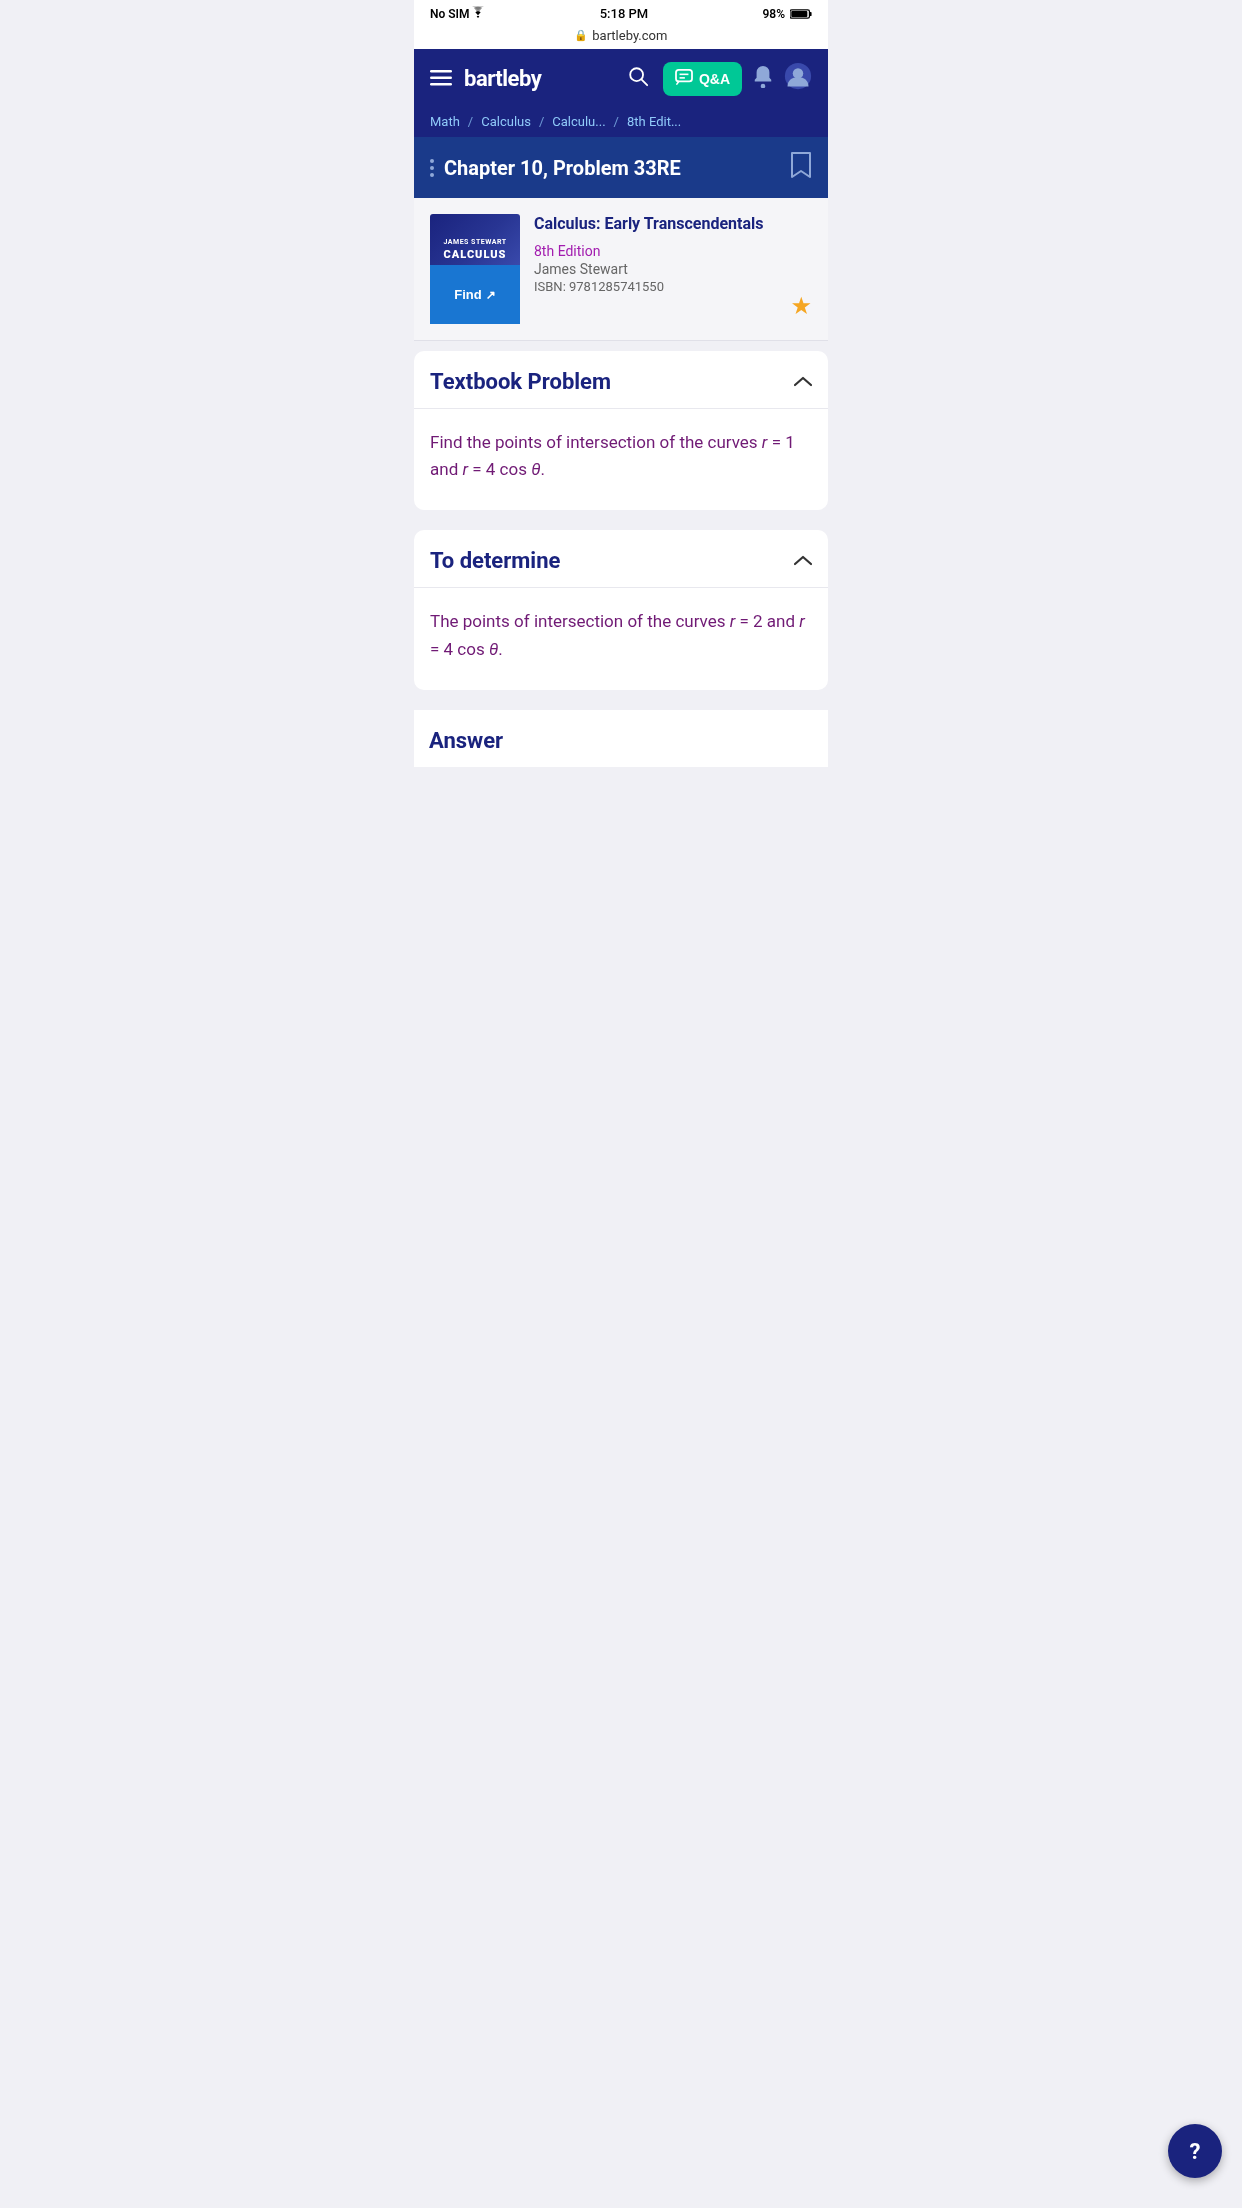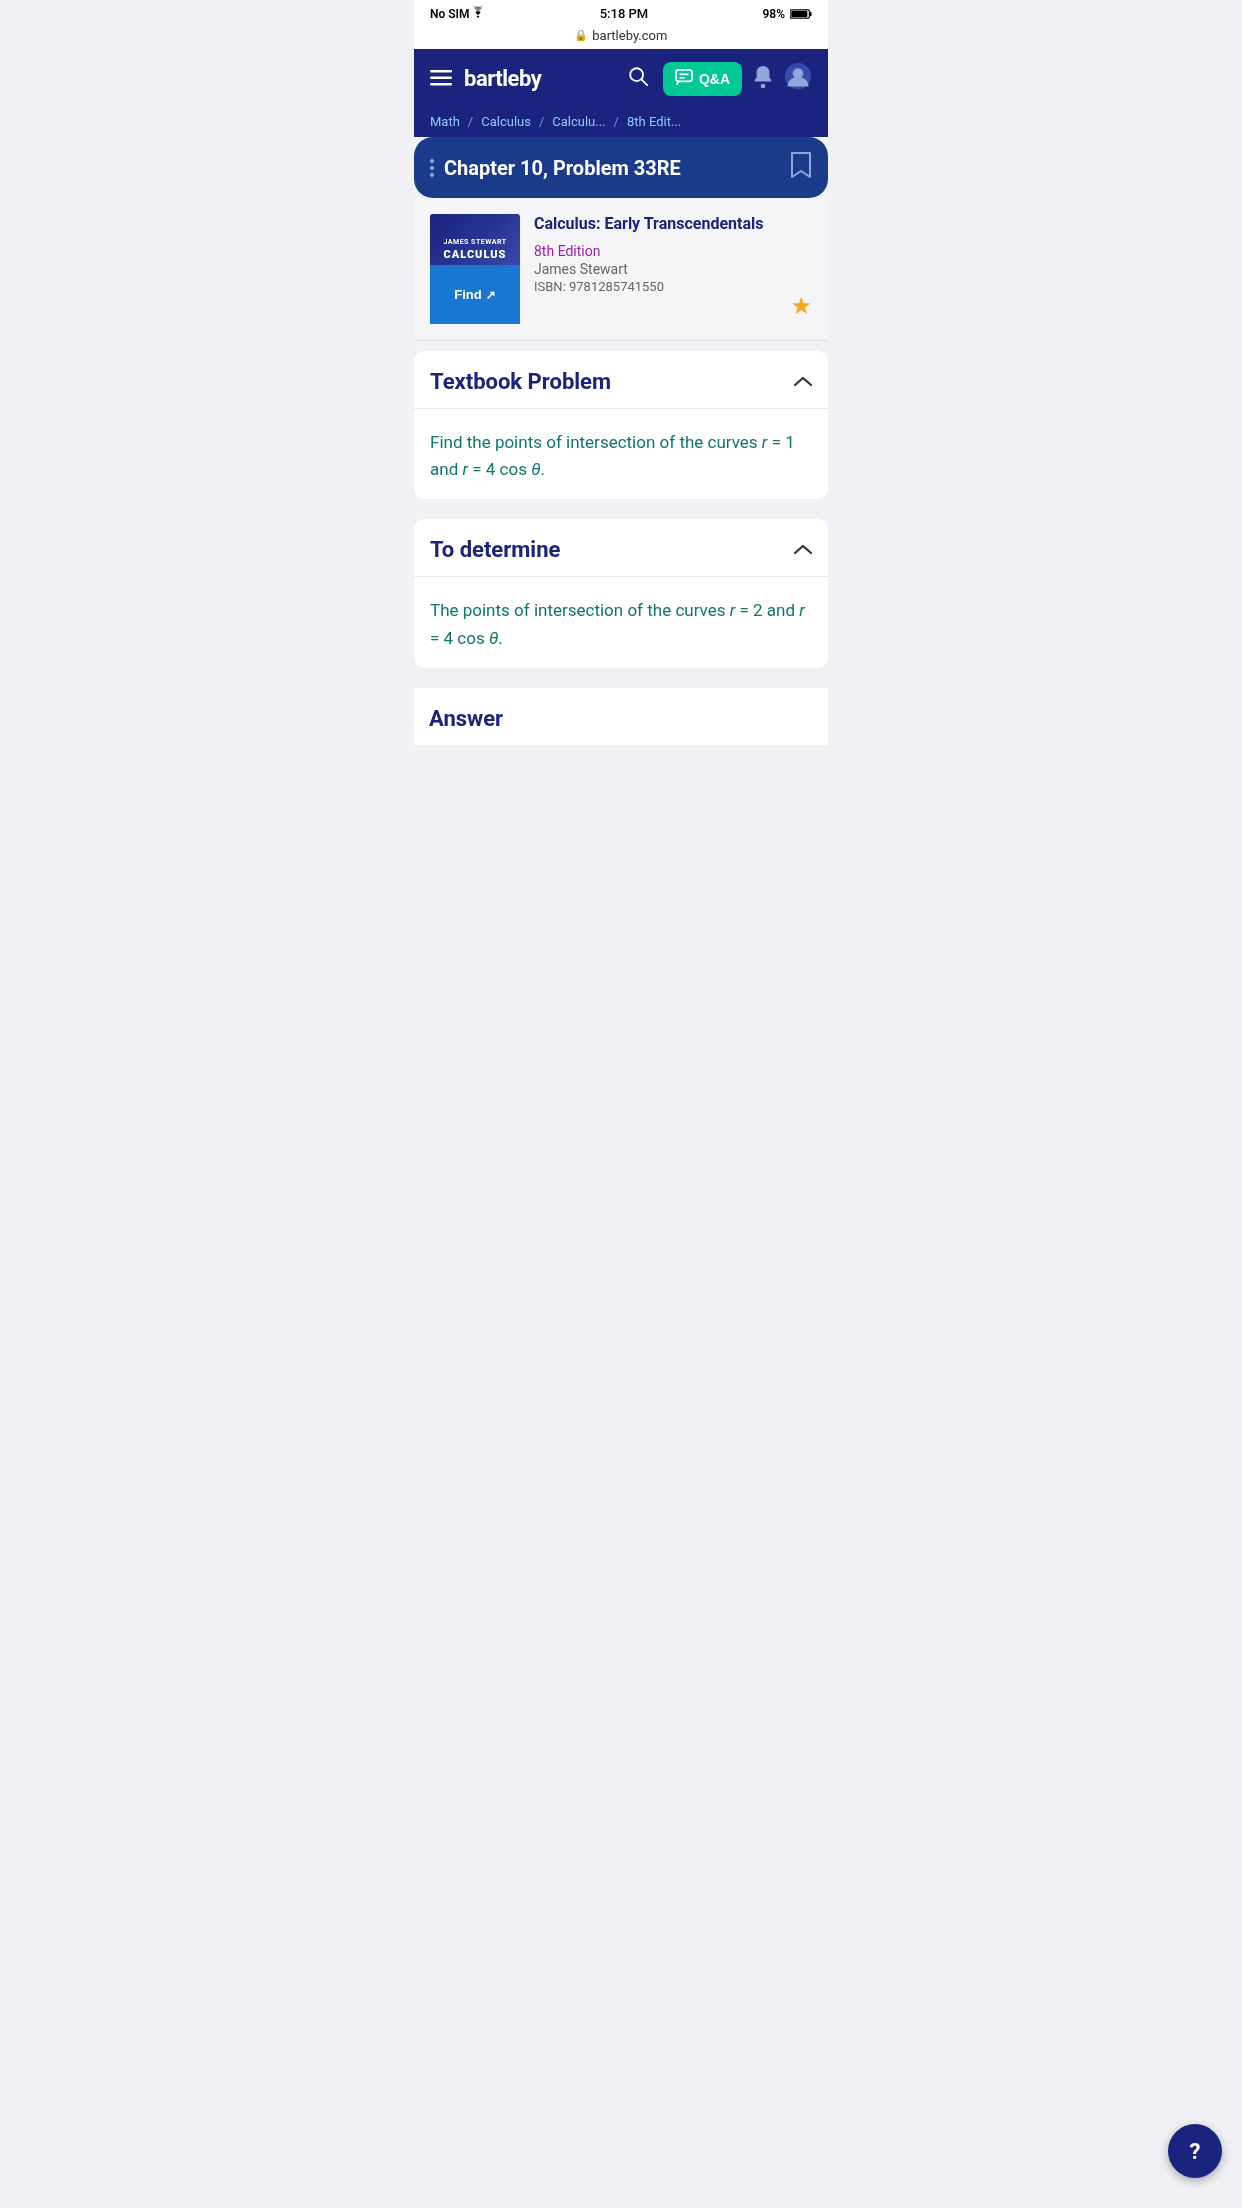--- a/index.html
+++ b/index.html
@@ -102,21 +102,20 @@
     }
     .breadcrumb-sep { color: #90caf9; opacity: 0.7; }
 
     
     .chapter-header {
       background: #1a3a8a;
       padding: 14px 16px;
       display: flex;
       align-items: center;
       justify-content: space-between;
-      border-radius: 19px;
     }
     .chapter-left { display: flex; align-items: center; gap: 10px; }
     .three-dots { color: #8fa8d8; font-size: 20px; cursor: pointer; display: flex; flex-direction: column; gap: 3px; }
     .dot { width: 4px; height: 4px; background: #8fa8d8; border-radius: 50%; }
     .chapter-title {
       color: #fff;
       font-size: 20px;
       font-weight: 700;
     }
     .bookmark-icon { color: #8fa8d8; font-size: 22px; cursor: pointer; }
@@ -226,24 +225,24 @@
     .section-title {
       color: #1a237e;
       font-size: 22px;
       font-weight: 700;
     }
     .chevron-icon {
       color: #333;
       font-size: 18px;
     }
     .section-content {
-      padding: 20px 16px 16px;
+      padding: 20px 16px 27px;
       font-size: 17px;
       line-height: 1.6;
-      color: #0f766e;
+      color: #701a75;
     }
 
     
     .answer-section {
       background: #fff;
       margin-top: 10px;
       padding: 18px 15px 14px;
     }
     .answer-title {
       color: #1a237e;

